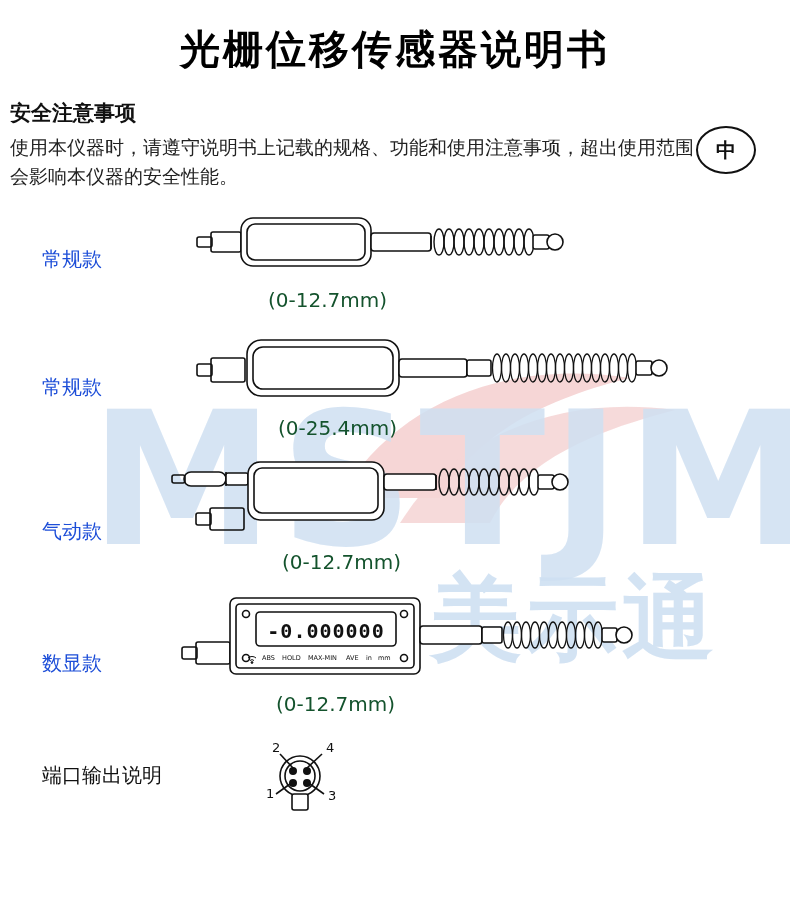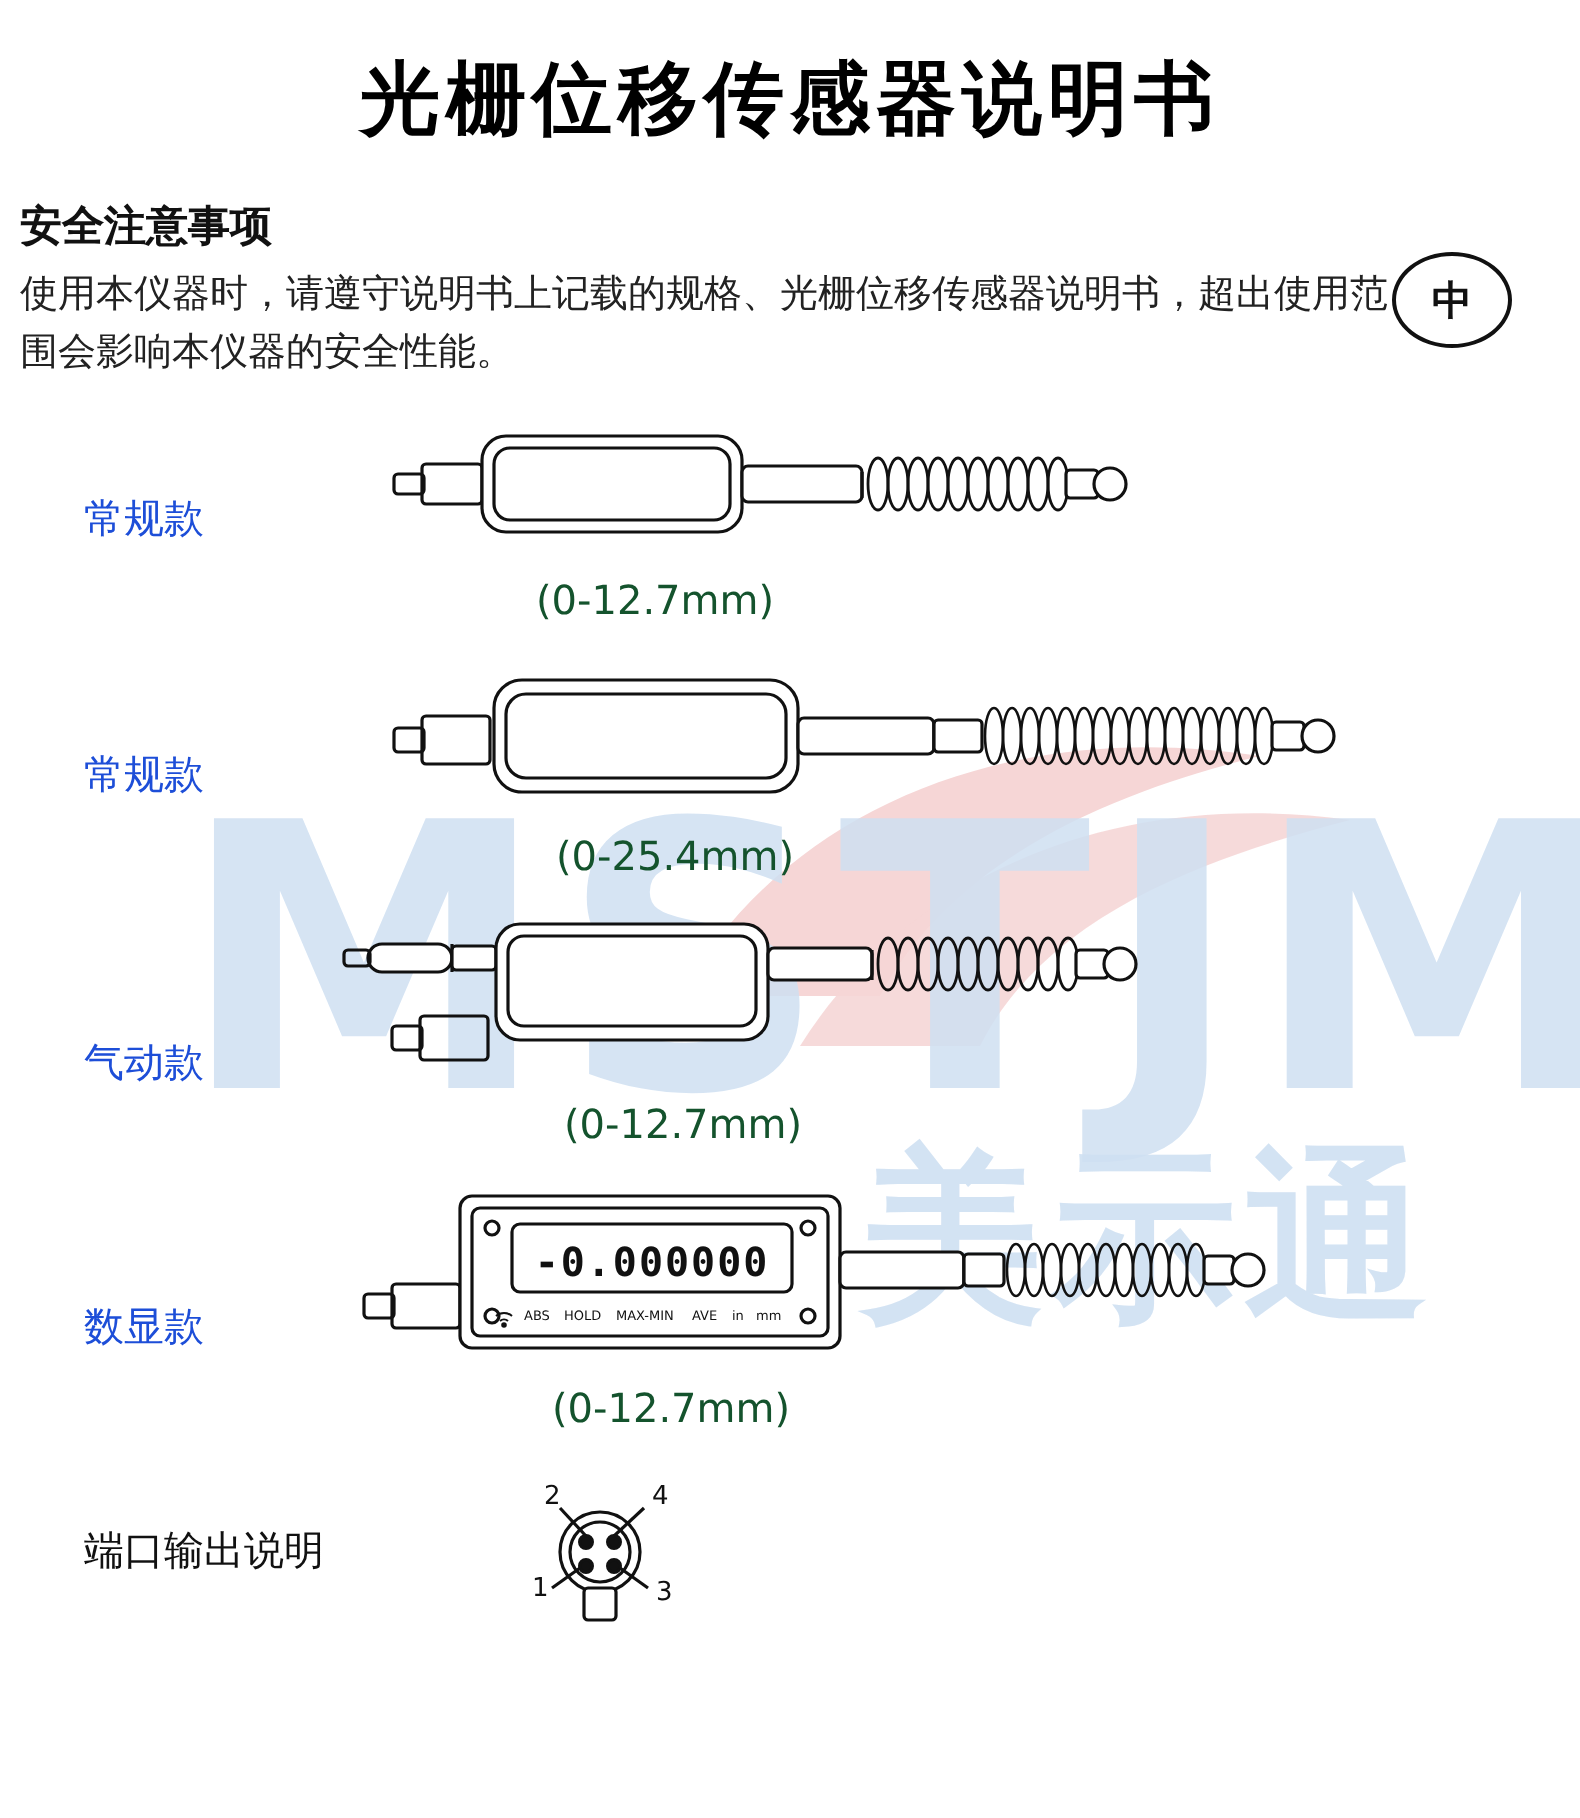--- a/index.html
+++ b/index.html
@@ -168,21 +168,21 @@
   </svg>
   <div class="wm-letters">MSTJM</div>
   <div class="wm-cn">美示通</div>
 </div>
 
 <div class="page">
 
   <div class="title">光栅位移传感器说明书</div>
 
   <div class="sec-head">安全注意事项</div>
-  <div class="safety-text">使用本仪器时，请遵守说明书上记载的规格、光栅位移传感器说明书，超出使用范围会影响本仪器的安全性能。</div>
+  <div class="safety-text">使用本仪器时，请遵守说明书上记载的规格、功能和使用注意事项，超出使用范围会影响本仪器的安全性能。</div>
   <div class="lang-badge">中</div>
 
 
   <div class="rows">
 
     <div class="row" style="height:128px">
       <div class="rowlabel" style="top:50px">常规款</div>
       <svg class="drawing" style="left:195px; top:10px;" width="440" height="90" viewBox="0 0 440 90">
         <g fill="none" stroke="#111" stroke-width="1.6">
 

